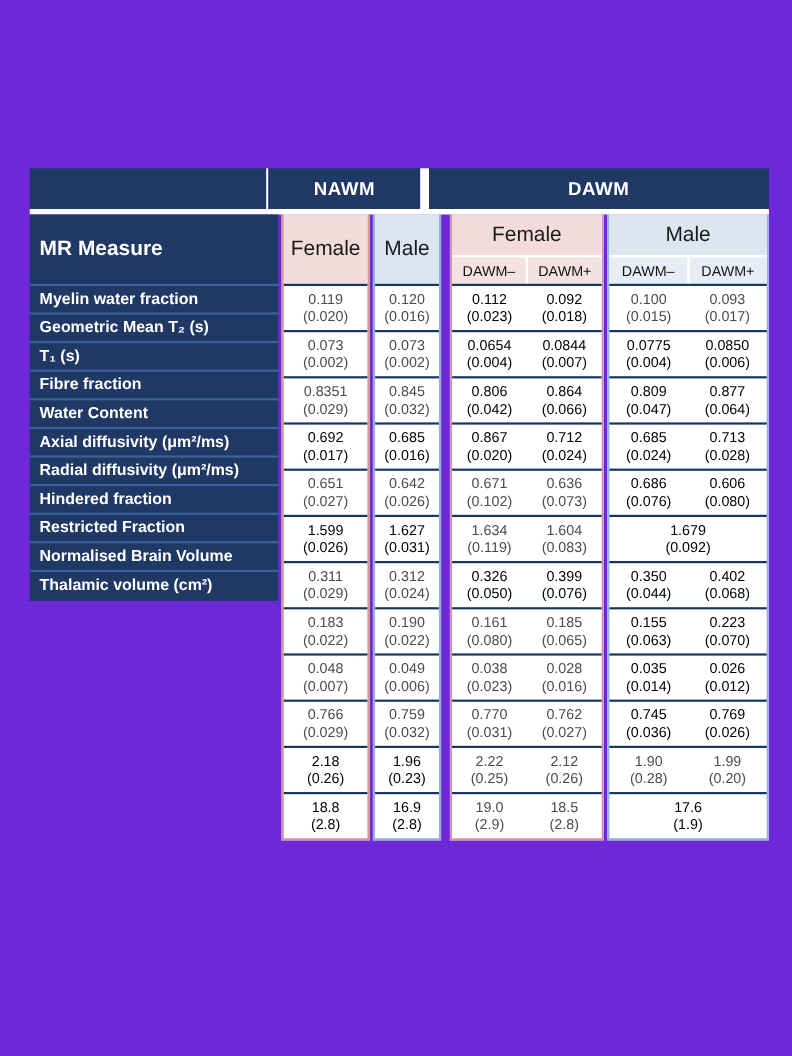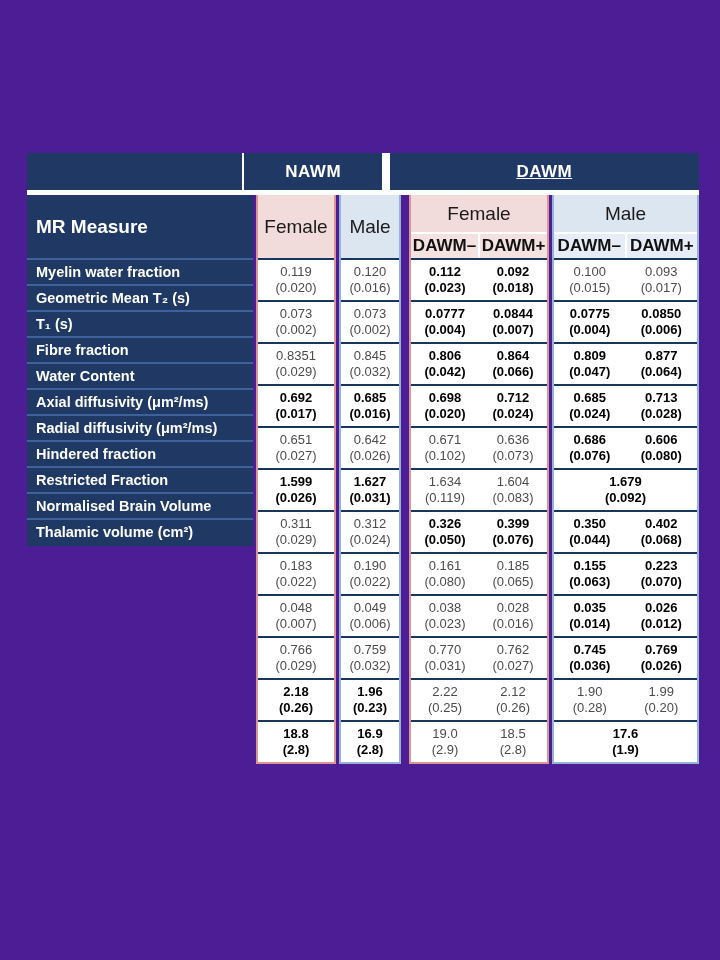--- a/index.html
+++ b/index.html
@@ -12,32 +12,32 @@
     --blue-border:#95B3D7;
     --sep:#17365D;
     --label-sep:#3F619B;
     --txt-reg:#4B4B4B;
     --txt-bold:#000000;
     --hdr-txt:#1A1A1A;
   }
   *{margin:0;padding:0;box-sizing:border-box;}
   html,body{width:720px;height:960px;background:#ffffff;
     font-family:"Liberation Sans", sans-serif;}
-  .canvas{position:relative;width:720px;height:960px;background:#4c1d95;overflow:hidden;}
+  .canvas{position:relative;width:720px;height:960px;background:#6d28d9;overflow:hidden;}
   .mr-table{position:absolute;left:27px;top:153px;width:672px;}
 
   
   .band1{display:flex;height:37px;}
   .band1 .b1{background:var(--navy);color:#fff;font-weight:bold;font-size:17px;
     letter-spacing:.5px;display:flex;align-items:center;justify-content:center;}
   .b1-label{width:226px;}
   .b1-gap3{width:3px;background:#fff;}
   .b1-nawm{width:145px;}
   .b1-gap8{width:8px;background:#fff;}
-  .b1-dawm{width:326px;text-decoration:underline;}
+  .b1-dawm{width:326px;}
   .white-line{height:5px;background:#fff;}
 
   
   .main{display:flex;align-items:flex-start;}
   .gap{width:3px;background:#fff;}
   .dawm-spacer{width:8px;
     background:linear-gradient(to right,#fff 0 2px,var(--navy) 2px 6px,#fff 6px 8px);}
 
   .label-col{width:226px;background:var(--navy);border-bottom:2px solid var(--navy);}
   .label-header{height:63px;display:flex;align-items:center;padding-left:9px;
@@ -57,30 +57,30 @@
   .simple-header{height:63px;display:flex;align-items:center;justify-content:center;
     font-size:19px;color:var(--hdr-txt);}
   .pink .simple-header,.pink .gender-band{background:var(--pink-fill);}
   .blue .simple-header,.blue .gender-band{background:var(--blue-fill);}
 
   .gender-band{height:37px;display:flex;align-items:center;justify-content:center;
     font-size:19px;color:var(--hdr-txt);}
   .hdr-gap{height:2px;background:#fff;}
   .subheader{height:24px;display:flex;}
   .sub-cell{flex:1;display:flex;align-items:center;justify-content:center;
-    font-weight:bold;font-size:17px;color:#111;}
+    font-weight:normal;font-size:13px;color:#111;}
   .pink .sub-cell{background:var(--pink-fill-sub);}
   .blue .sub-cell{background:var(--blue-fill-sub);}
   .sub-gap{width:2px;background:#fff;}
 
   .card-body{display:flex;flex-direction:column;}
   .body-row{height:42px;border-top:2px solid var(--sep);display:flex;}
   .value-cell{flex:1;display:flex;flex-direction:column;justify-content:center;
     align-items:center;font-size:13px;line-height:16px;color:var(--txt-reg);}
-  .value-cell.bold{font-weight:bold;color:var(--txt-bold);}
+  .value-cell.bold{font-weight:normal;color:var(--txt-bold);}
 </style>
 </head>
 <body>
 
 <div class="canvas">
   <div class="mr-table">
 
     <div class="band1">
       <div class="b1 b1-label"></div>
       <div class="b1-gap3"></div>
@@ -285,41 +285,41 @@
     <span class="mean">0.112</span>
     <span class="sd">(0.023)</span>
   </div>
               <div class="value-cell bold">
     <span class="mean">0.092</span>
     <span class="sd">(0.018)</span>
   </div>
             </div>
             <div class="body-row">
               <div class="value-cell bold">
-    <span class="mean">0.0777</span>
+    <span class="mean">0.0654</span>
     <span class="sd">(0.004)</span>
   </div>
               <div class="value-cell bold">
     <span class="mean">0.0844</span>
     <span class="sd">(0.007)</span>
   </div>
             </div>
             <div class="body-row">
               <div class="value-cell bold">
     <span class="mean">0.806</span>
     <span class="sd">(0.042)</span>
   </div>
               <div class="value-cell bold">
     <span class="mean">0.864</span>
     <span class="sd">(0.066)</span>
   </div>
             </div>
             <div class="body-row">
               <div class="value-cell bold">
-    <span class="mean">0.698</span>
+    <span class="mean">0.867</span>
     <span class="sd">(0.020)</span>
   </div>
               <div class="value-cell bold">
     <span class="mean">0.712</span>
     <span class="sd">(0.024)</span>
   </div>
             </div>
             <div class="body-row">
               <div class="value-cell">
     <span class="mean">0.671</span>

